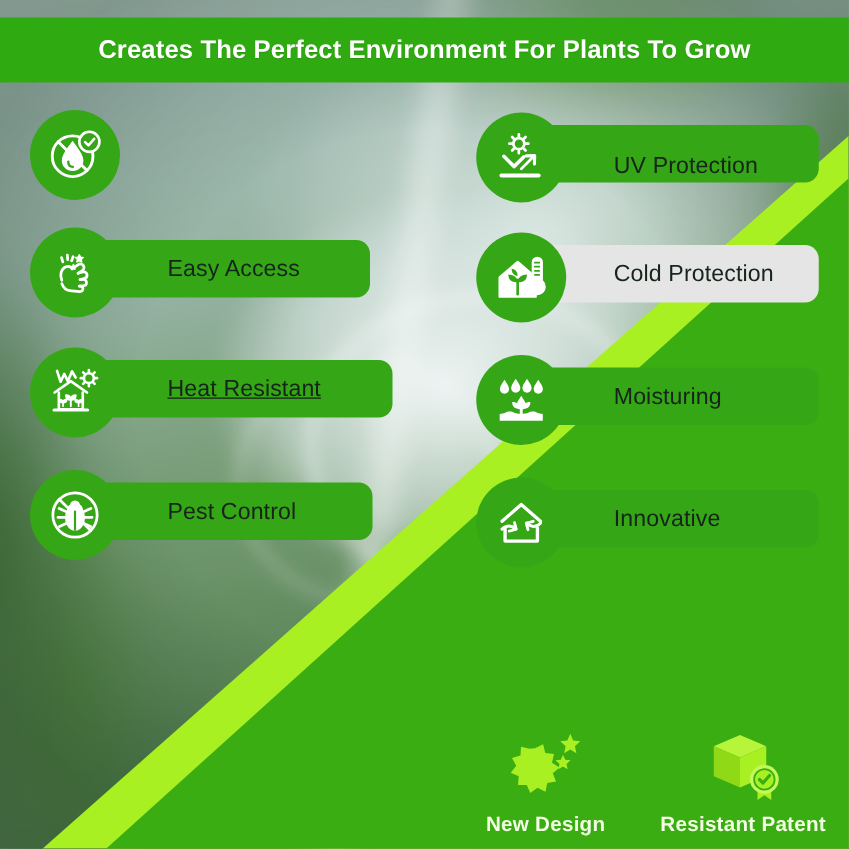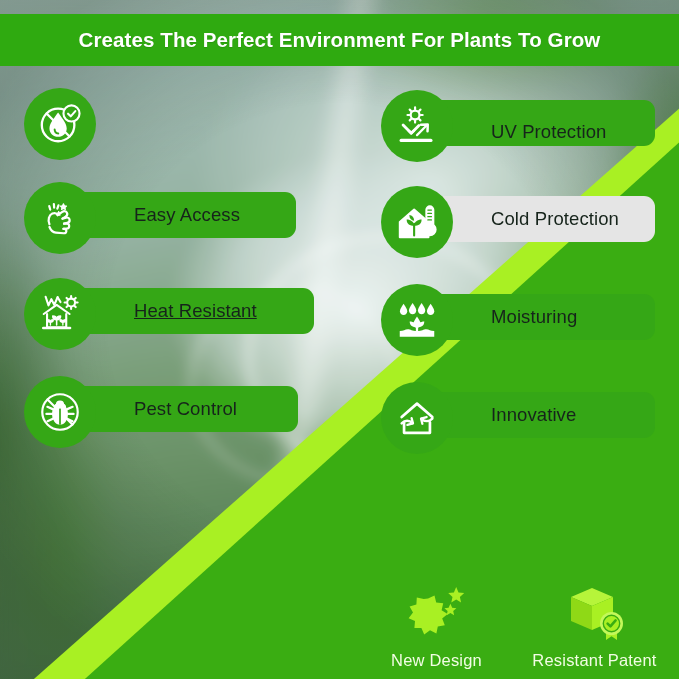--- a/index.html
+++ b/index.html
@@ -99,21 +99,21 @@
 
   
   .bottom-badges {
     position:absolute; left:352px; top:565px; width:327px; height:105px;
     display:flex; align-items:flex-end; justify-content:center; gap:18px;
   }
   .badge-item { width:140px; display:flex; flex-direction:column; align-items:center; }
   .badge-item .bicon { height:66px; display:flex; align-items:center; justify-content:center; }
   .badge-item .bicon svg { display:block; }
   .badge-item .btext {
-    margin-top:5px; color:#f2fde4; font-size:16.5px; white-space:nowrap; letter-spacing:.2px;
+    margin-top:5px; color:#f2fde4; font-size:16.5px; white-space:nowrap; letter-spacing:.2px;font-weight:bold;
   }
 </style>
 </head>
 <body>
 
 <div id="stage">
 
   <div class="photo">
     <div class="layer bg-base"></div>
     <div class="layer bg-greens"></div>

